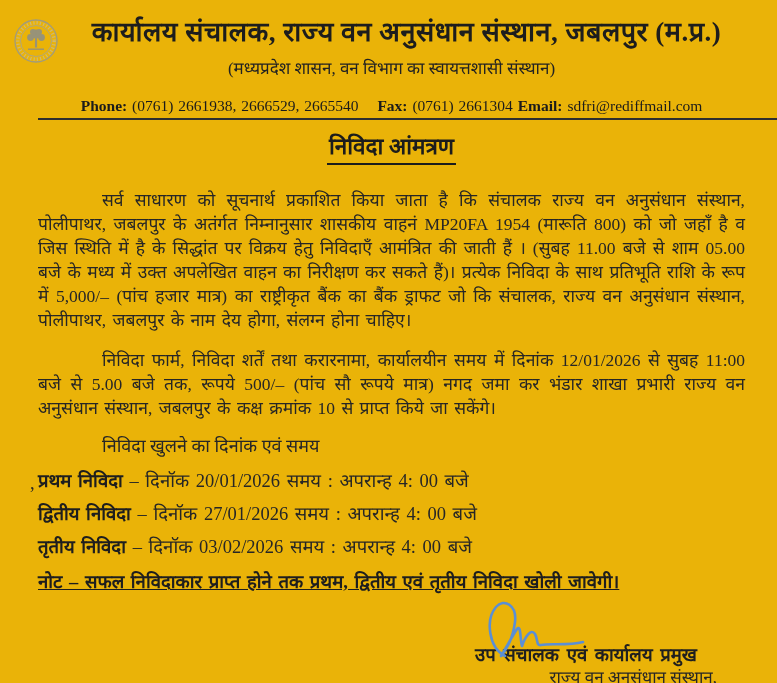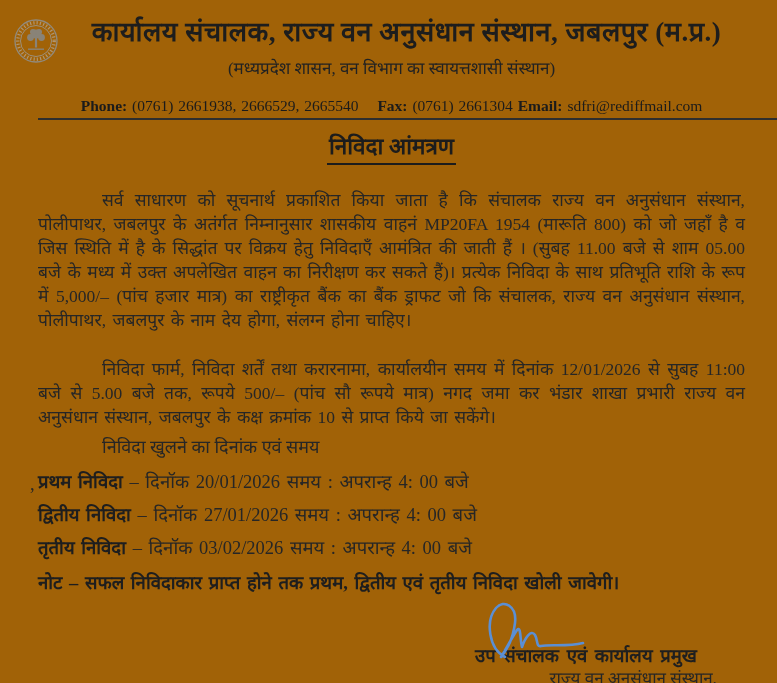--- a/index.html
+++ b/index.html
@@ -2,21 +2,21 @@
 <html lang="hi"><head>
 <meta charset="utf-8">
 <style>
   * { margin: 0; padding: 0; box-sizing: border-box; }
   html, body { background: #e8e8e6; }
   body { font-family: "Liberation Serif", "DejaVu Sans", serif; }
   .page {
     position: relative;
     width: 777px; height: 683px;
     margin: 0 auto;
-    background: #a16207;
+    background: #eab308;
     color: #272727;
     padding: 12px 32px 0 38px;
     overflow: hidden;
   }
   
   .seal {
     position: absolute; left: 13px; top: 18px;
     width: 46px; height: 46px; opacity: .8;
   }
   .org-title {
@@ -58,43 +58,44 @@
   }
   .para {
     margin-top: 23px;
     font-size: 17.5px;
     line-height: 24px;
     text-align: justify;
     text-indent: 64px;
     word-spacing: 2px;
     color: #262626;
   }
-  .para + .para { margin-top: 25px; }
+  .para + .para { margin-top: 16px; }
   .schedule-heading {
-    margin-top: 6px;
+    margin-top: 14px;
     padding-left: 64px;
     font-size: 18px; line-height: 24px;
     color: #262626;
   }
   .tender-list { margin-top: 10px; }
   .tender-row {
     font-size: 18.5px; line-height: 26px;
     margin-top: 7px;
     word-spacing: 2px;
     color: #262626;
     position: relative;
   }
   .tender-row .t-label { font-weight: 700; color: #1e1e1e; }
   .tender-row .t-prefix { position: absolute; left: -8px; top: 2px; font-weight: 400; }
   .note-line {
     margin-top: 9px;
     font-size: 18.5px; line-height: 26px;
     font-weight: 700;
     word-spacing: 2px;
     color: #1e1e1e;
+    text-decoration: underline;
   }
   
   .signature-block {
     position: relative;
     margin: 49px 28px 0 auto;
     width: 262px;
     text-align: center;
   }
   .sig-ink {
     position: absolute;

